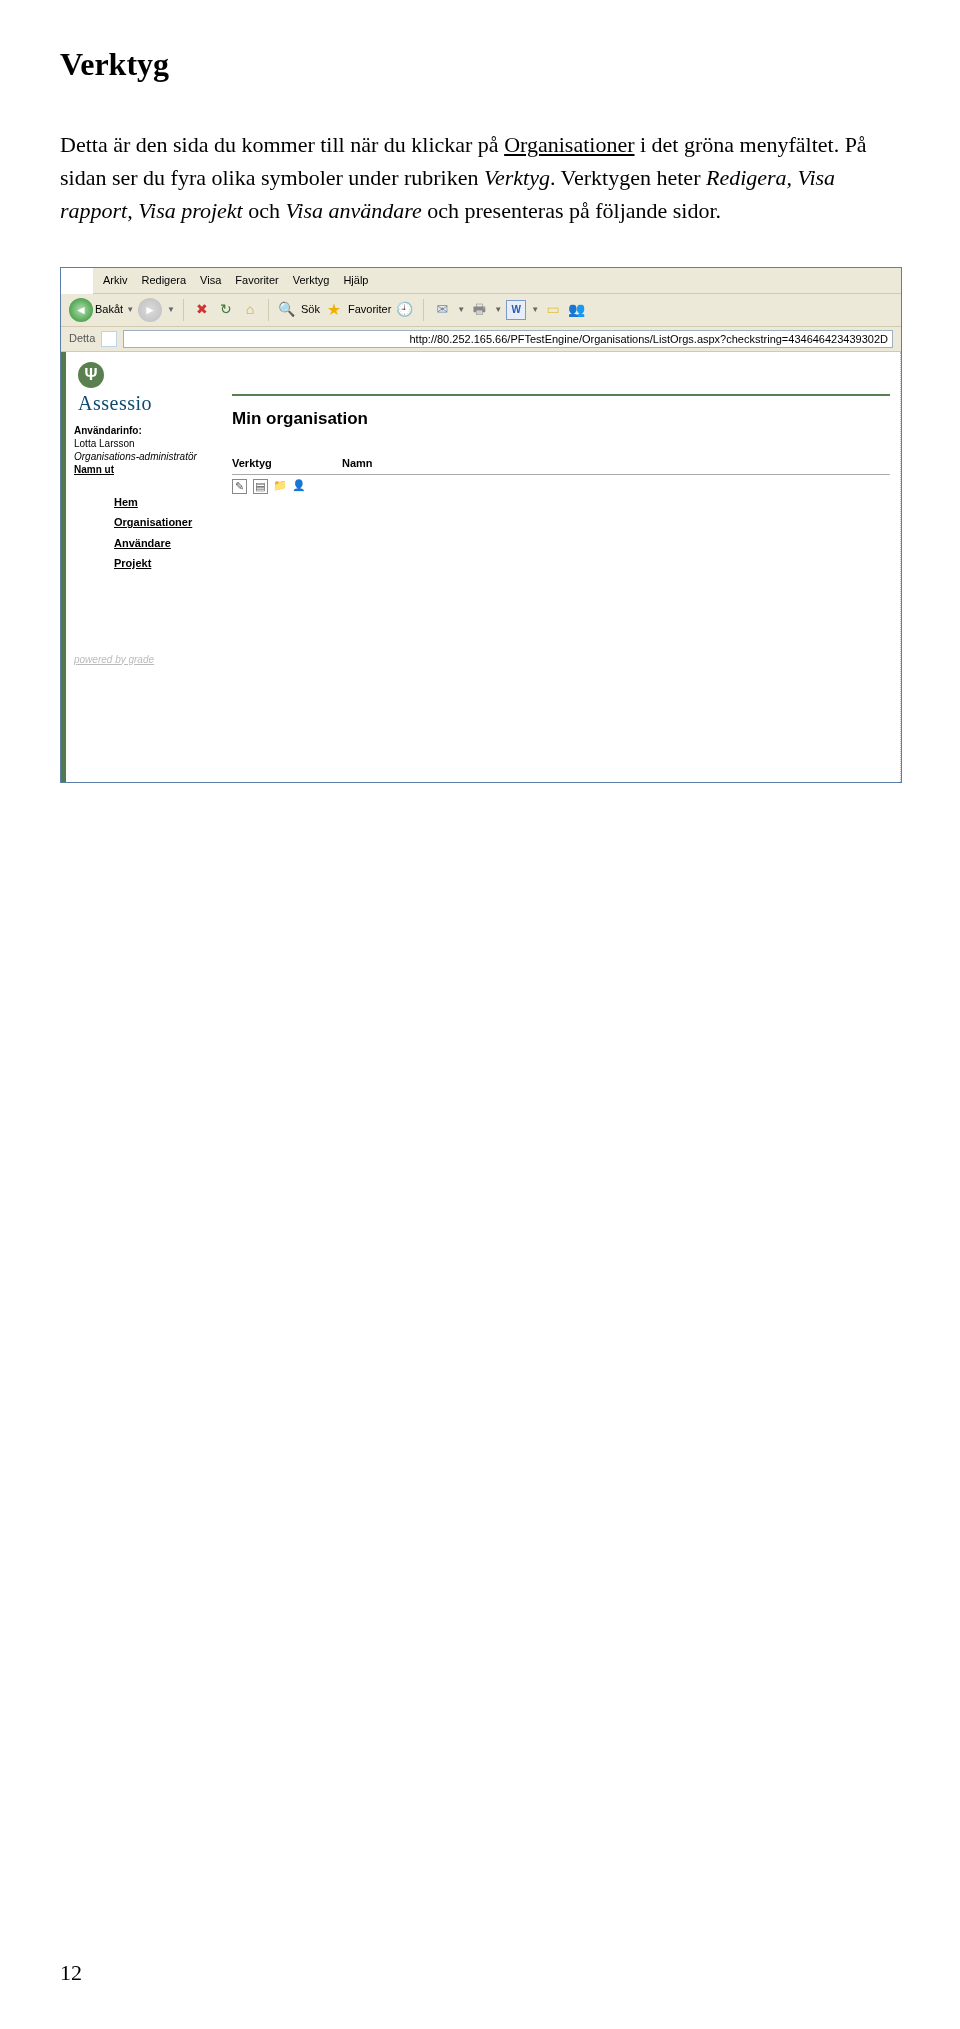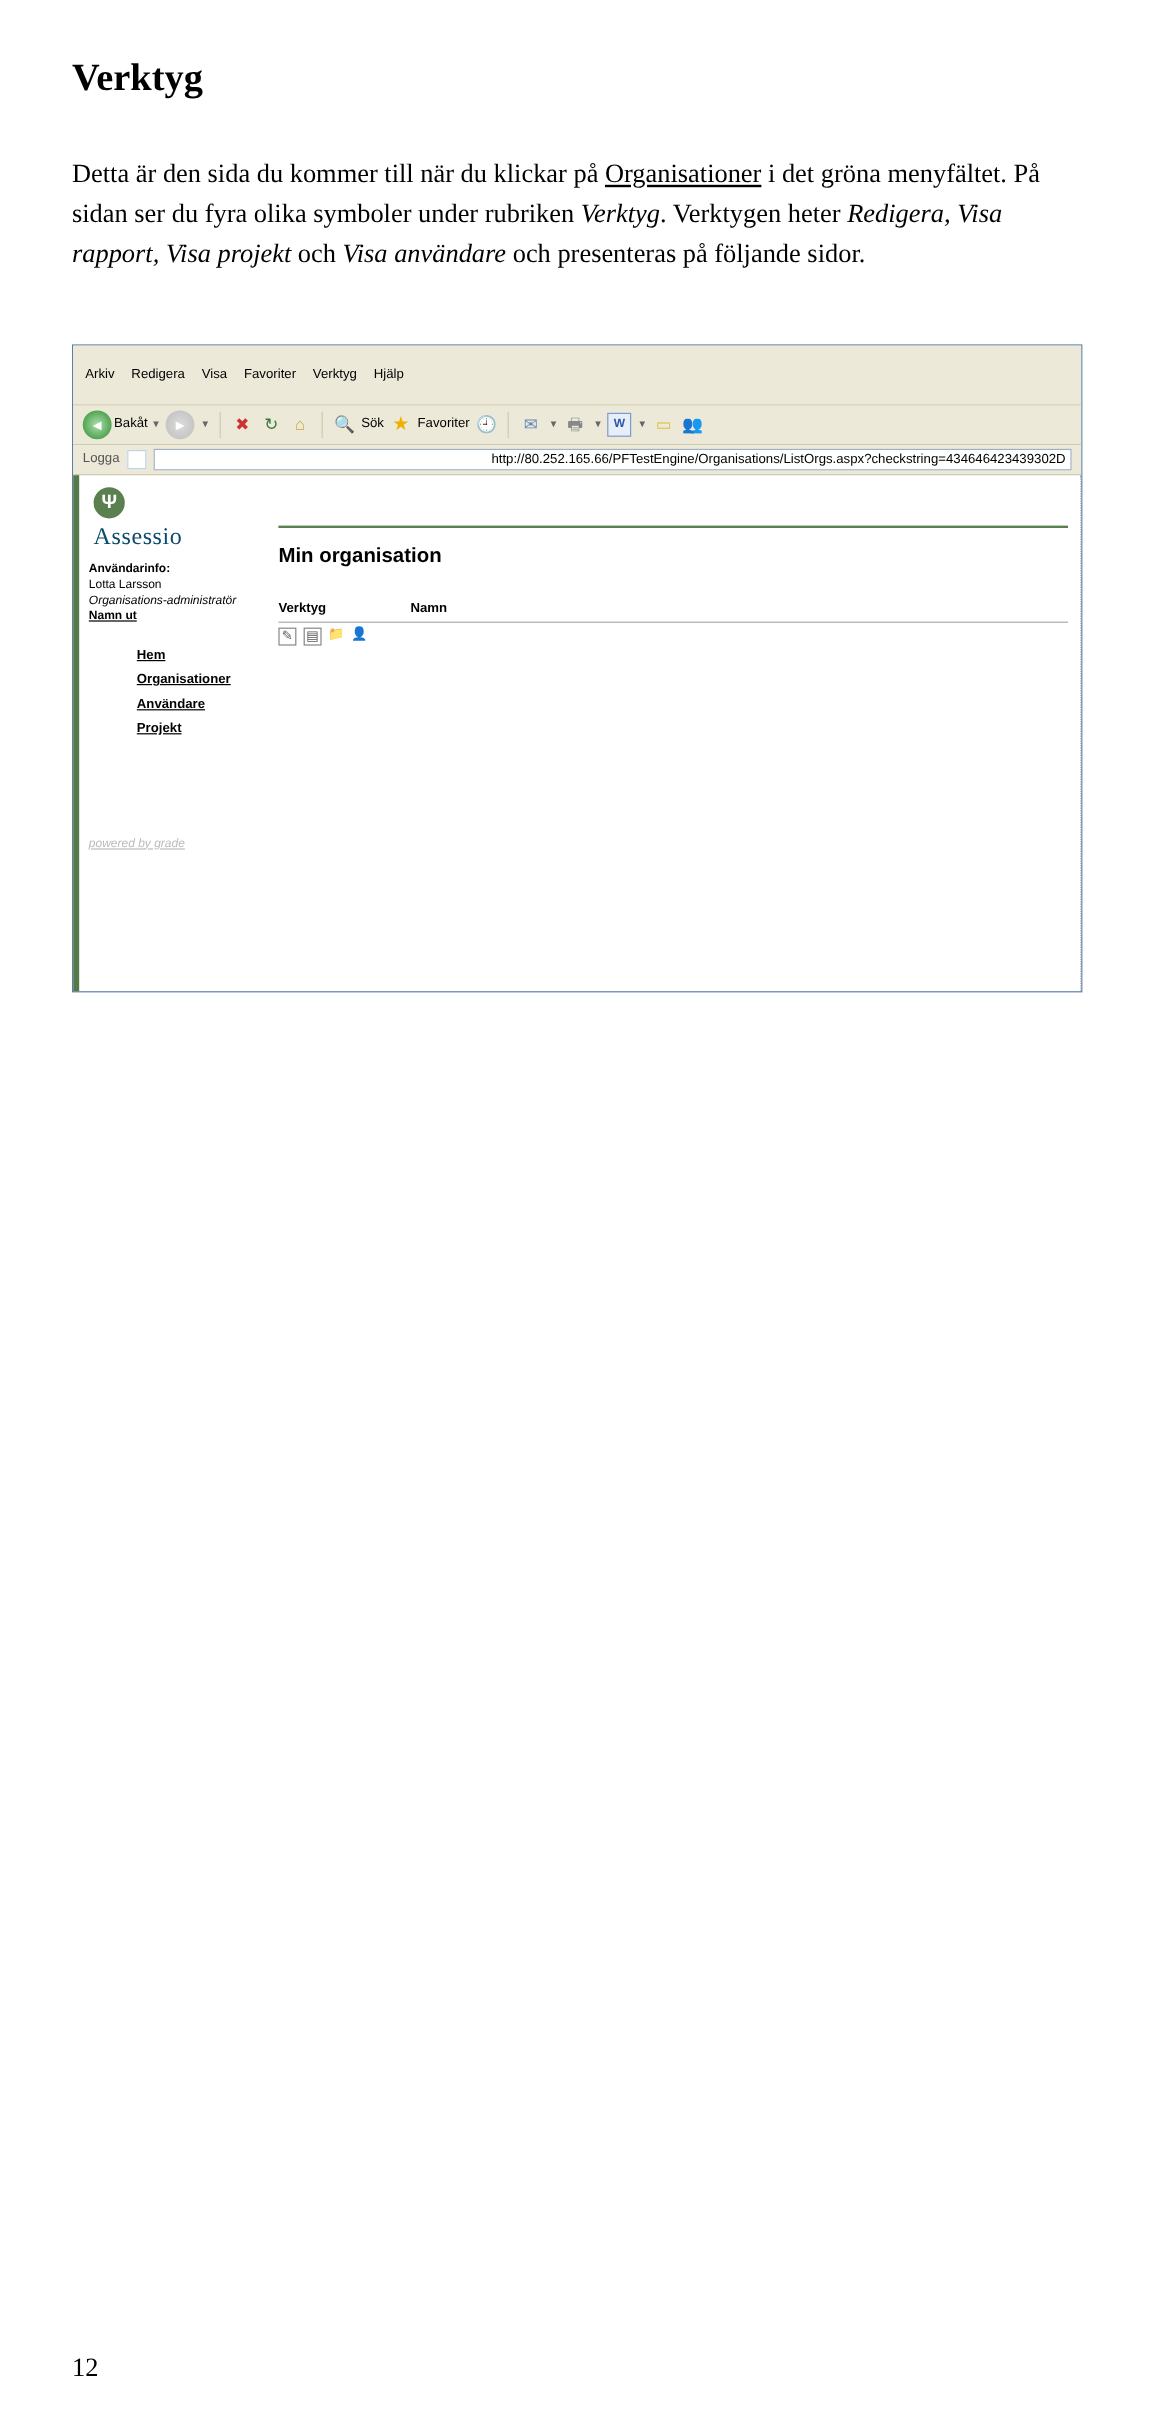--- a/index.html
+++ b/index.html
@@ -14,21 +14,21 @@
     min-height: 2029px;
     box-sizing: border-box;
     position: relative;
   }
   h1 {
     font-size: 32px;
     font-weight: bold;
     margin: 0 0 40px 0;
   }
   .body-text {
-    margin-bottom: 60px;
+    margin-bottom: 40px;
   }
   .underline { text-decoration: underline; }
   .italic { font-style: italic; }
 
   
   .ie-window {
     border: 1px solid #5a7ea8;
     width: 840px;
     font-family: Tahoma, Arial, sans-serif;
     font-size: 11px;
@@ -46,24 +46,25 @@
     gap: 6px;
   }
   .ie-page-icon {
     width: 14px; height: 14px;
     background: #fff; border:1px solid #bdd3ea;
     display:inline-block;
   }
   .ie-menu {
     display: flex;
     gap: 14px;
-    padding: 16px 10px;
+    padding: 4px 10px;
     background: #ece9d8;
     border-bottom: 1px solid #cfcab0;
     font-size: 11px;
+    margin-left: 32px;
   }
   .ie-menu span { cursor: default; }
   .ie-toolbar {
     display: flex;
     align-items: center;
     gap: 4px;
     padding: 4px 8px;
     background: #ece9d8;
     border-bottom: 1px solid #cfcab0;
   }
@@ -191,21 +192,21 @@
     <span class="tb-icon mail">✉</span>
       <span class="tb-drop">▼</span>
     <span class="tb-icon print">🖶</span>
       <span class="tb-drop">▼</span>
     <span class="tb-icon word">W</span>
       <span class="tb-drop">▼</span>
     <span class="tb-icon note">▭</span>
     <span class="tb-icon people">👥</span>
   </div>
   <div class="ie-address">
-    <span class="addr-label">Logga</span>
+    <span class="addr-label">Detta</span>
     <span class="addr-icon"></span>
     <input type="text" value="http://80.252.165.66/PFTestEngine/Organisations/ListOrgs.aspx?checkstring=434646423439302D" style="">
   </div>
 
   <div class="page-content">
     <div class="left-col">
       <div class="logo-area">
         <div class="logo-circle">Ψ</div>
         <div class="logo-text">Assessio</div>
       </div>

